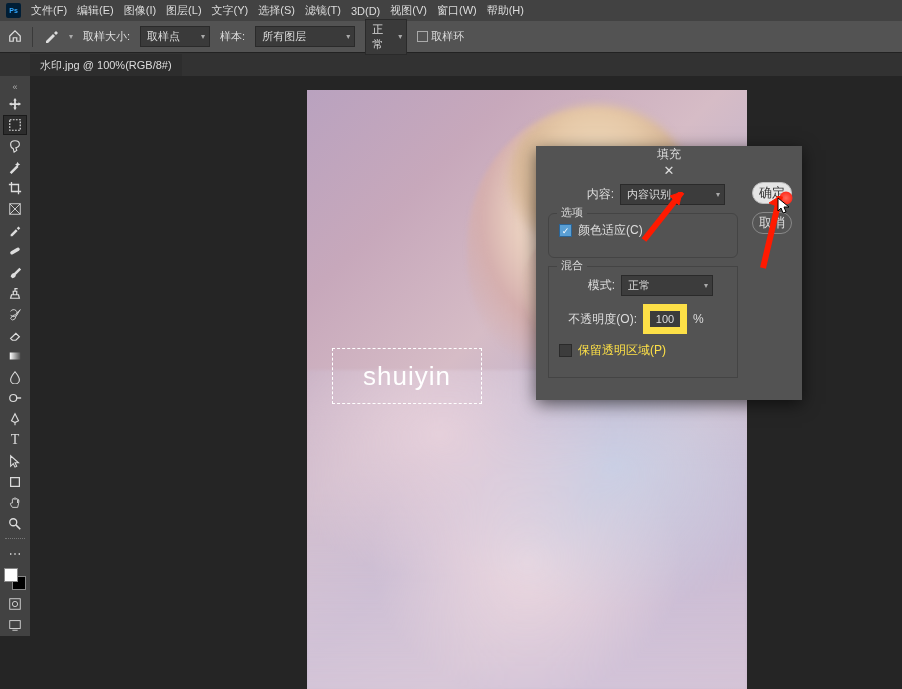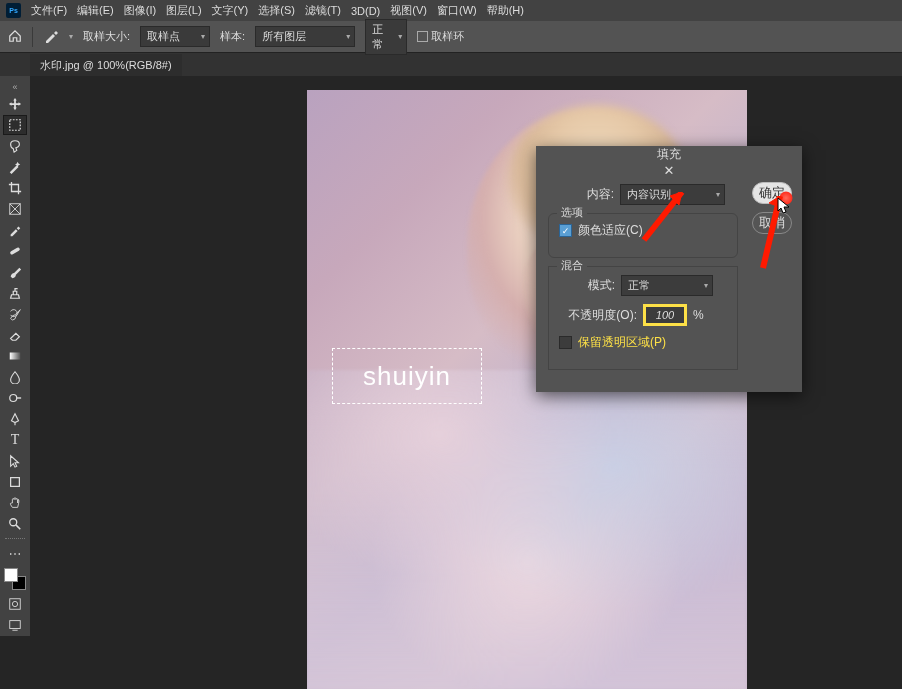--- a/index.html
+++ b/index.html
@@ -55,21 +55,21 @@
 .dialog { position: absolute; background: #535353; box-shadow: 0 4px 16px rgba(0,0,0,.6); color: #ddd; font-size: 12px; }
 .dialog-title { height: 28px; background: #535353; display: flex; align-items: center; justify-content: space-between; padding: 0 10px; border-bottom: none; flex-direction: column; }
 .dialog-title .close-x { font-size: 13px; color: #ddd; cursor: pointer; }
 .dialog-body { padding: 10px 12px 14px 12px; position: relative; }
 .dlg-row { display: flex; align-items: center; gap: 6px; margin-bottom: 8px; }
 .dlg-label { text-align: right; min-width: 56px; }
 .dlg-select { background: #3c3c3c; border: 1px solid #2a2a2a; color: #ddd; padding: 2px 18px 2px 6px; font-size: 11px; position: relative; display: inline-flex; align-items: center; }
 .dlg-select::after { content: "▾"; position: absolute; right: 4px; font-size: 8px; color: #aaa; }
 .group { border: 1px solid #444; padding: 8px 10px 10px 10px; margin-top: 6px; margin-bottom: 8px; position: relative;}
 .group-title { position: absolute; top: -9px; left: 8px; background: #535353; padding: 0 4px; font-size: 11px; }
-.dlg-input { background: #3c3c3c; border: 3px solid #fde047; color: #ddd; padding: 2px 4px; width: 44px; font-size: 11px; text-align: center; font-style: italic;}
+.dlg-input { background: #3c3c3c; border: 7px solid #fde047; color: #ddd; padding: 2px 4px; width: 44px; font-size: 11px; text-align: center;}
 .dlg-check { width: 13px; height: 13px; background: #5a9fd4; border: 1px solid #2a6496; display: inline-flex; align-items: center; justify-content: center; color: #fff; font-size: 9px;}
 .dlg-check.off { background: #3c3c3c; border-color: #2a2a2a; }
 .dlg-btns { position: absolute; right: 10px; top: 8px; display: flex; flex-direction: column; gap: 8px;}
 .dlg-btn { width: 40px; height: 22px; border-radius: 11px; border: 1px solid #888; background: #555; color: #ddd; font-size: 13px; display:flex; align-items:center; justify-content:center; cursor:pointer;}
 .dlg-btn.primary { background: #e5e5e5; color: #333; border-color:#bbb;}
 .dlg-btn.primary .highlight { position:absolute; width:14px; height:14px; background: radial-gradient(circle,#ff6a5a 0%,#ff3020 60%, transparent 70%); border-radius:50%; right:-2px; bottom:-2px;}
 .disabled-text { color: #fde047; }
 
 
 .arrow { position: absolute; pointer-events: none; }

